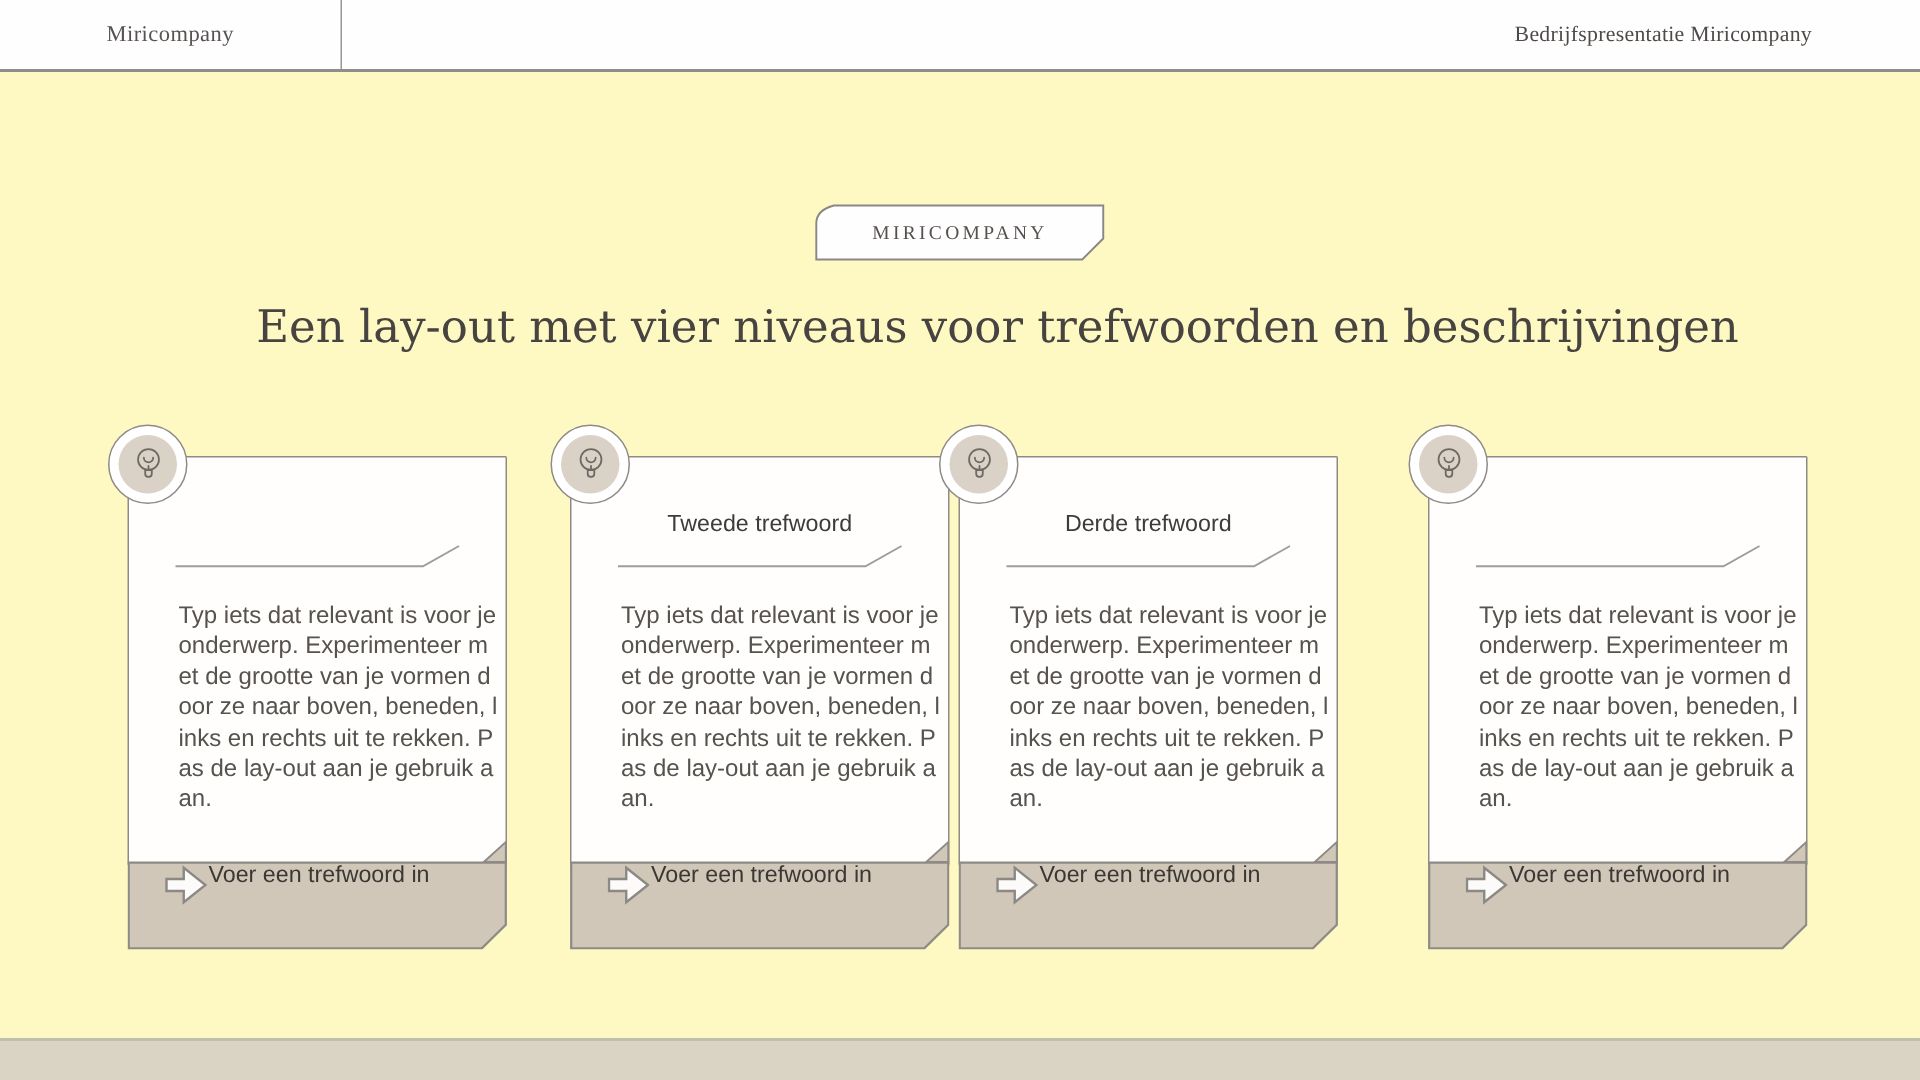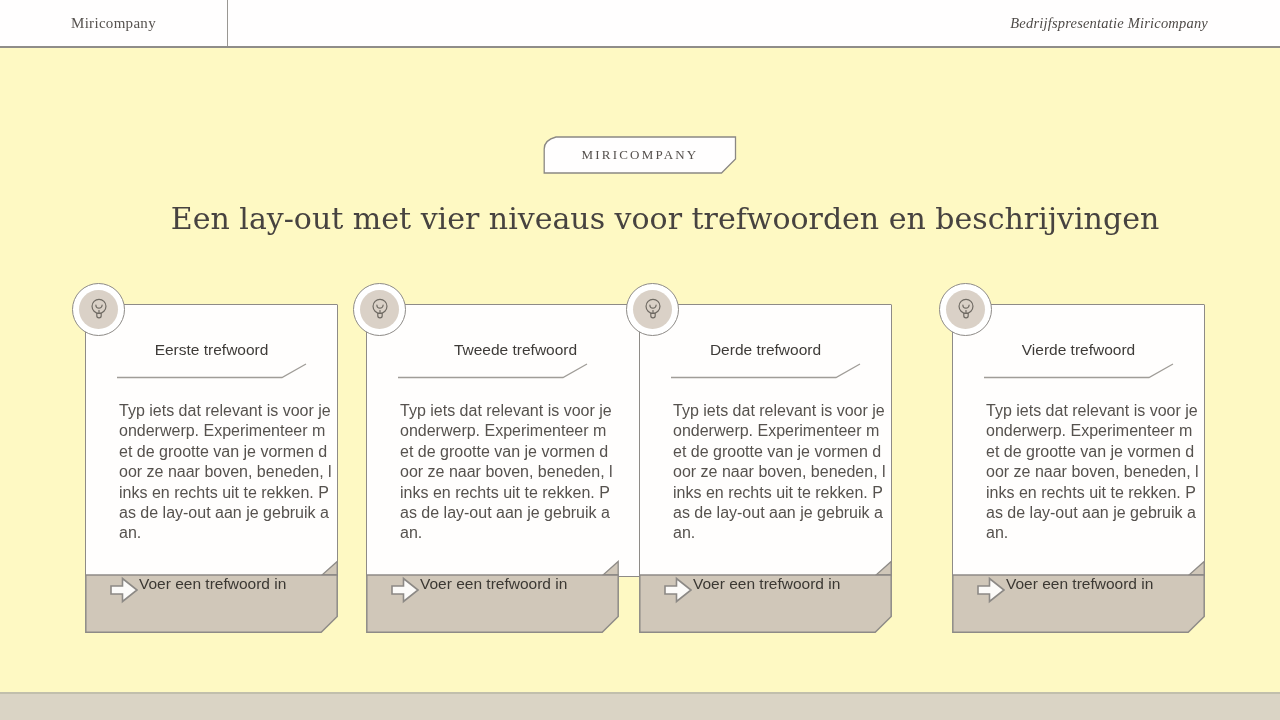--- a/index.html
+++ b/index.html
@@ -6,21 +6,21 @@
   .slide{position:relative;width:1280px;height:720px;background:#fef9c3;overflow:hidden;
          font-family:"Liberation Sans",sans-serif;}
 
   
   .header{position:absolute;top:0;left:0;width:100%;height:48px;background:#fffefe;
           border-bottom:2px solid #8f8d89;box-sizing:border-box;}
   .header-left{position:absolute;left:0;top:0;width:227px;height:46px;
                border-right:1.5px solid #9a9793;display:flex;align-items:center;justify-content:center;}
   .brand{font-family:"Liberation Serif",serif;font-size:15px;color:#575350;letter-spacing:.3px;}
   .header-right{position:absolute;right:72px;top:0;height:46px;display:flex;align-items:center;}
-  .pres-title{font-family:"Liberation Serif",serif;font-size:14.5px;color:#4e4a47;letter-spacing:.2px;font-style:italic;}
+  .pres-title{font-family:"Liberation Serif",serif;font-size:14.5px;color:#4e4a47;letter-spacing:.2px;}
 
   
   .badge{position:absolute;top:136px;left:50%;transform:translateX(-50%);width:194px;height:38px;}
   .badge svg{position:absolute;inset:0;}
   .badge-label{position:absolute;inset:0;display:flex;align-items:center;justify-content:center;
                font-family:"Liberation Serif",serif;font-size:13px;letter-spacing:2.2px;color:#55504d;}
 
   
   .main-title{position:absolute;top:201px;left:0;width:100%;text-align:center;
               font-family:"DejaVu Serif",serif;font-weight:400;font-size:30px;color:#474340;margin-left:25px;}
@@ -86,40 +86,39 @@
     <div class="icon-circle">
       <div class="icon-inner">
         <svg width="22" height="26" viewBox="0 0 24 28">
           <circle class="bulb" cx="12" cy="10" r="7.6"></circle>
           <path class="bulb" d="M8.6,8.6 c0,4.6 6.8,4.6 6.8,0"></path>
           <path class="bulb" d="M12,14.6 V17.6"></path>
           <path class="bulb" d="M9.6,17.8 h4.8 v2.6 a2.2,2.2 0 0 1 -2.2,2.2 h-0.4 a2.2,2.2 0 0 1 -2.2,-2.2 Z"></path>
         </svg>
       </div>
     </div>
-    <div class="card-title">Eerste trefwoord</div>
-    <svg class="title-rule" viewBox="0 0 192 16">
-      <polyline points="1,14.5 166,14.5 190,1"></polyline>
-    </svg>
-    <div class="card-desc">Typ iets dat relevant is voor je
-onderwerp. Experimenteer m
-et de grootte van je vormen d
-oor ze naar boven, beneden, l
-inks en rechts uit te rekken. P
-as de lay-out aan je gebruik a
-an.</div>
-    <div class="card-cta">
-      <svg class="arrow-icon" width="28" height="30" viewBox="0 0 28 30">
-        <path d="M1,11 H12.5 V3.5 L27,15 L12.5,26.5 V19 H1 Z" fill="#fcfbf9" stroke="#8c8985" stroke-width="1.6"></path>
-      </svg>
-      <span class="cta-label">Voer een trefwoord in</span>
-    </div>
-  </div>
-
-  <div class="card" style="left:366px;padding-left:46px;">
+    <svg class="title-rule" viewBox="0 0 192 16">
+      <polyline points="1,14.5 166,14.5 190,1"></polyline>
+    </svg>
+    <div class="card-desc">Typ iets dat relevant is voor je
+onderwerp. Experimenteer m
+et de grootte van je vormen d
+oor ze naar boven, beneden, l
+inks en rechts uit te rekken. P
+as de lay-out aan je gebruik a
+an.</div>
+    <div class="card-cta">
+      <svg class="arrow-icon" width="28" height="30" viewBox="0 0 28 30">
+        <path d="M1,11 H12.5 V3.5 L27,15 L12.5,26.5 V19 H1 Z" fill="#fcfbf9" stroke="#8c8985" stroke-width="1.6"></path>
+      </svg>
+      <span class="cta-label">Voer een trefwoord in</span>
+    </div>
+  </div>
+
+  <div class="card" style="left:380px;">
     <div class="card-white"></div>
     <svg class="bar-shape" viewBox="0 0 253 73">
       <path class="barpoly" d="M0.8,15 H252.2 V56.5 L236.2,72.2 H0.8 Z"></path>
       <path class="fold" d="M237.5,14.6 L252.2,14.6 L252.2,1.4 Z"></path>
     </svg>
     <div class="icon-circle">
       <div class="icon-inner">
         <svg width="22" height="26" viewBox="0 0 24 28">
           <circle class="bulb" cx="12" cy="10" r="7.6"></circle>
           <path class="bulb" d="M8.6,8.6 c0,4.6 6.8,4.6 6.8,0"></path>
@@ -191,21 +190,20 @@
     <div class="icon-circle">
       <div class="icon-inner">
         <svg width="22" height="26" viewBox="0 0 24 28">
           <circle class="bulb" cx="12" cy="10" r="7.6"></circle>
           <path class="bulb" d="M8.6,8.6 c0,4.6 6.8,4.6 6.8,0"></path>
           <path class="bulb" d="M12,14.6 V17.6"></path>
           <path class="bulb" d="M9.6,17.8 h4.8 v2.6 a2.2,2.2 0 0 1 -2.2,2.2 h-0.4 a2.2,2.2 0 0 1 -2.2,-2.2 Z"></path>
         </svg>
       </div>
     </div>
-    <div class="card-title">Vierde trefwoord</div>
     <svg class="title-rule" viewBox="0 0 192 16">
       <polyline points="1,14.5 166,14.5 190,1"></polyline>
     </svg>
     <div class="card-desc">Typ iets dat relevant is voor je
 onderwerp. Experimenteer m
 et de grootte van je vormen d
 oor ze naar boven, beneden, l
 inks en rechts uit te rekken. P
 as de lay-out aan je gebruik a
 an.</div>

